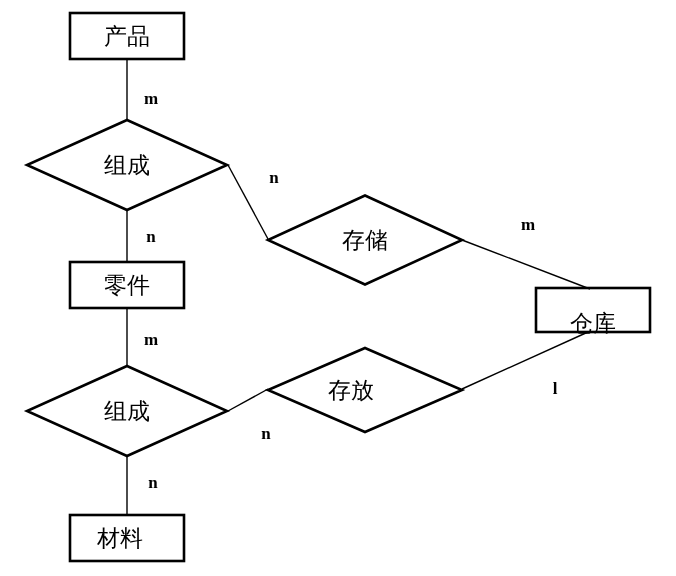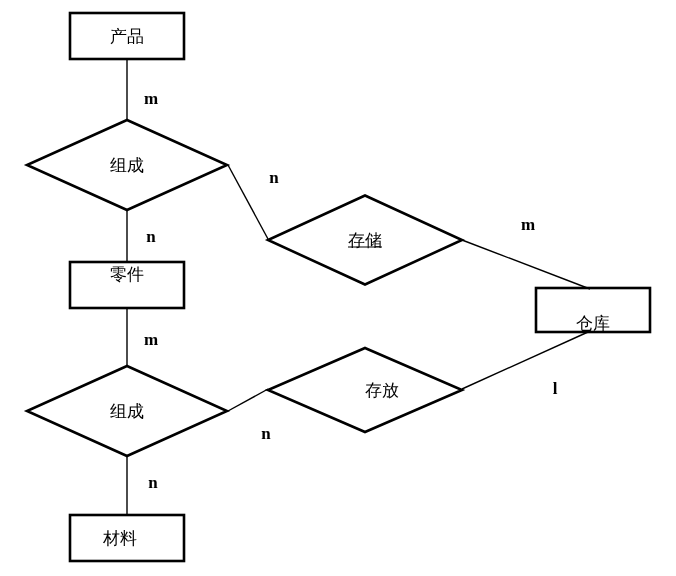--- a/index.html
+++ b/index.html
@@ -32,21 +32,21 @@
     position: absolute;
     margin: 0;
     padding: 0;
     color: #000000;
     white-space: nowrap;
     pointer-events: none;
   }
   .entity-label,
   .rel-label {
     font-family: "DejaVu Sans", "Liberation Sans", sans-serif;
-    font-size: 17px;
+    font-size: 23px;
     line-height: 1;
     transform: translate(-50%, -50%);
   }
   .card-label {
     font-family: "Liberation Serif", "DejaVu Serif", serif;
     font-size: 17px;
     font-weight: 700;
     line-height: 1;
     transform: translate(-50%, -50%);
   }
@@ -88,27 +88,27 @@
         <polyline points="228,165 268,239" fill="none" stroke="#000000" stroke-width="1.4"></polyline>
         <polyline points="462,240 590,289" fill="none" stroke="#000000" stroke-width="1.4"></polyline>
         <polyline points="127,308 127,366" fill="none" stroke="#000000" stroke-width="1.4"></polyline>
         <polyline points="127,456 127,515" fill="none" stroke="#000000" stroke-width="1.4"></polyline>
         <polyline points="228,411 268,389" fill="none" stroke="#000000" stroke-width="1.4"></polyline>
         <polyline points="462,389 588,332" fill="none" stroke="#000000" stroke-width="1.4"></polyline>
       </g>
   </svg>
   <div id="labels-layer">
       <div class="entity-label" style="left: 127px; top: 36px;">产品</div>
-      <div class="entity-label" style="left: 127px; top: 274px;">零件</div>
+      <div class="entity-label" style="left: 127px; top: 285px;">零件</div>
       <div class="entity-label" style="left: 120px; top: 538px;">材料</div>
       <div class="entity-label" style="left: 593px; top: 323px;">仓库</div>
       <div class="rel-label" style="left: 127px; top: 165px;">组成</div>
-      <div class="rel-label" style="left: 365px; top: 240px; text-decoration: underline;">存储</div>
+      <div class="rel-label" style="left: 365px; top: 240px;">存储</div>
       <div class="rel-label" style="left: 127px; top: 411px;">组成</div>
-      <div class="rel-label" style="left: 382px; top: 390px;">存放</div>
+      <div class="rel-label" style="left: 351px; top: 390px;">存放</div>
       <div class="card-label" style="left: 151px; top: 98px;">m</div>
       <div class="card-label" style="left: 151px; top: 236px;">n</div>
       <div class="card-label" style="left: 274px; top: 177px;">n</div>
       <div class="card-label" style="left: 528px; top: 224px;">m</div>
       <div class="card-label" style="left: 151px; top: 339px;">m</div>
       <div class="card-label" style="left: 153px; top: 482px;">n</div>
       <div class="card-label" style="left: 266px; top: 433px;">n</div>
       <div class="card-label" style="left: 555px; top: 388px;">l</div>
     </div>
 </div>

